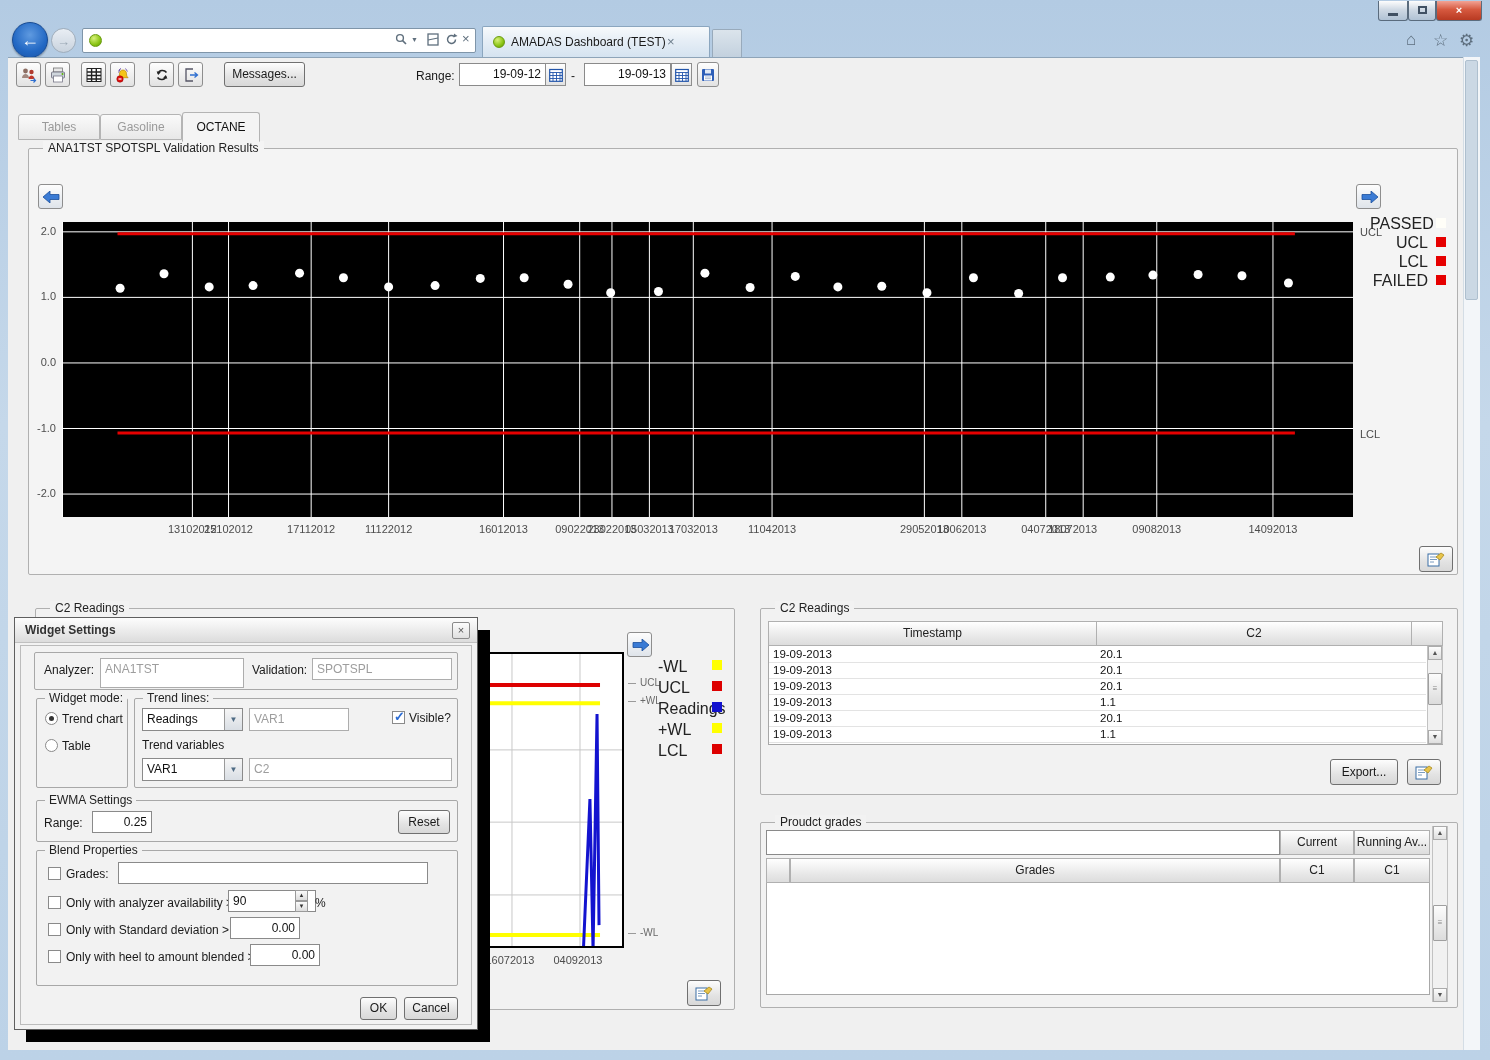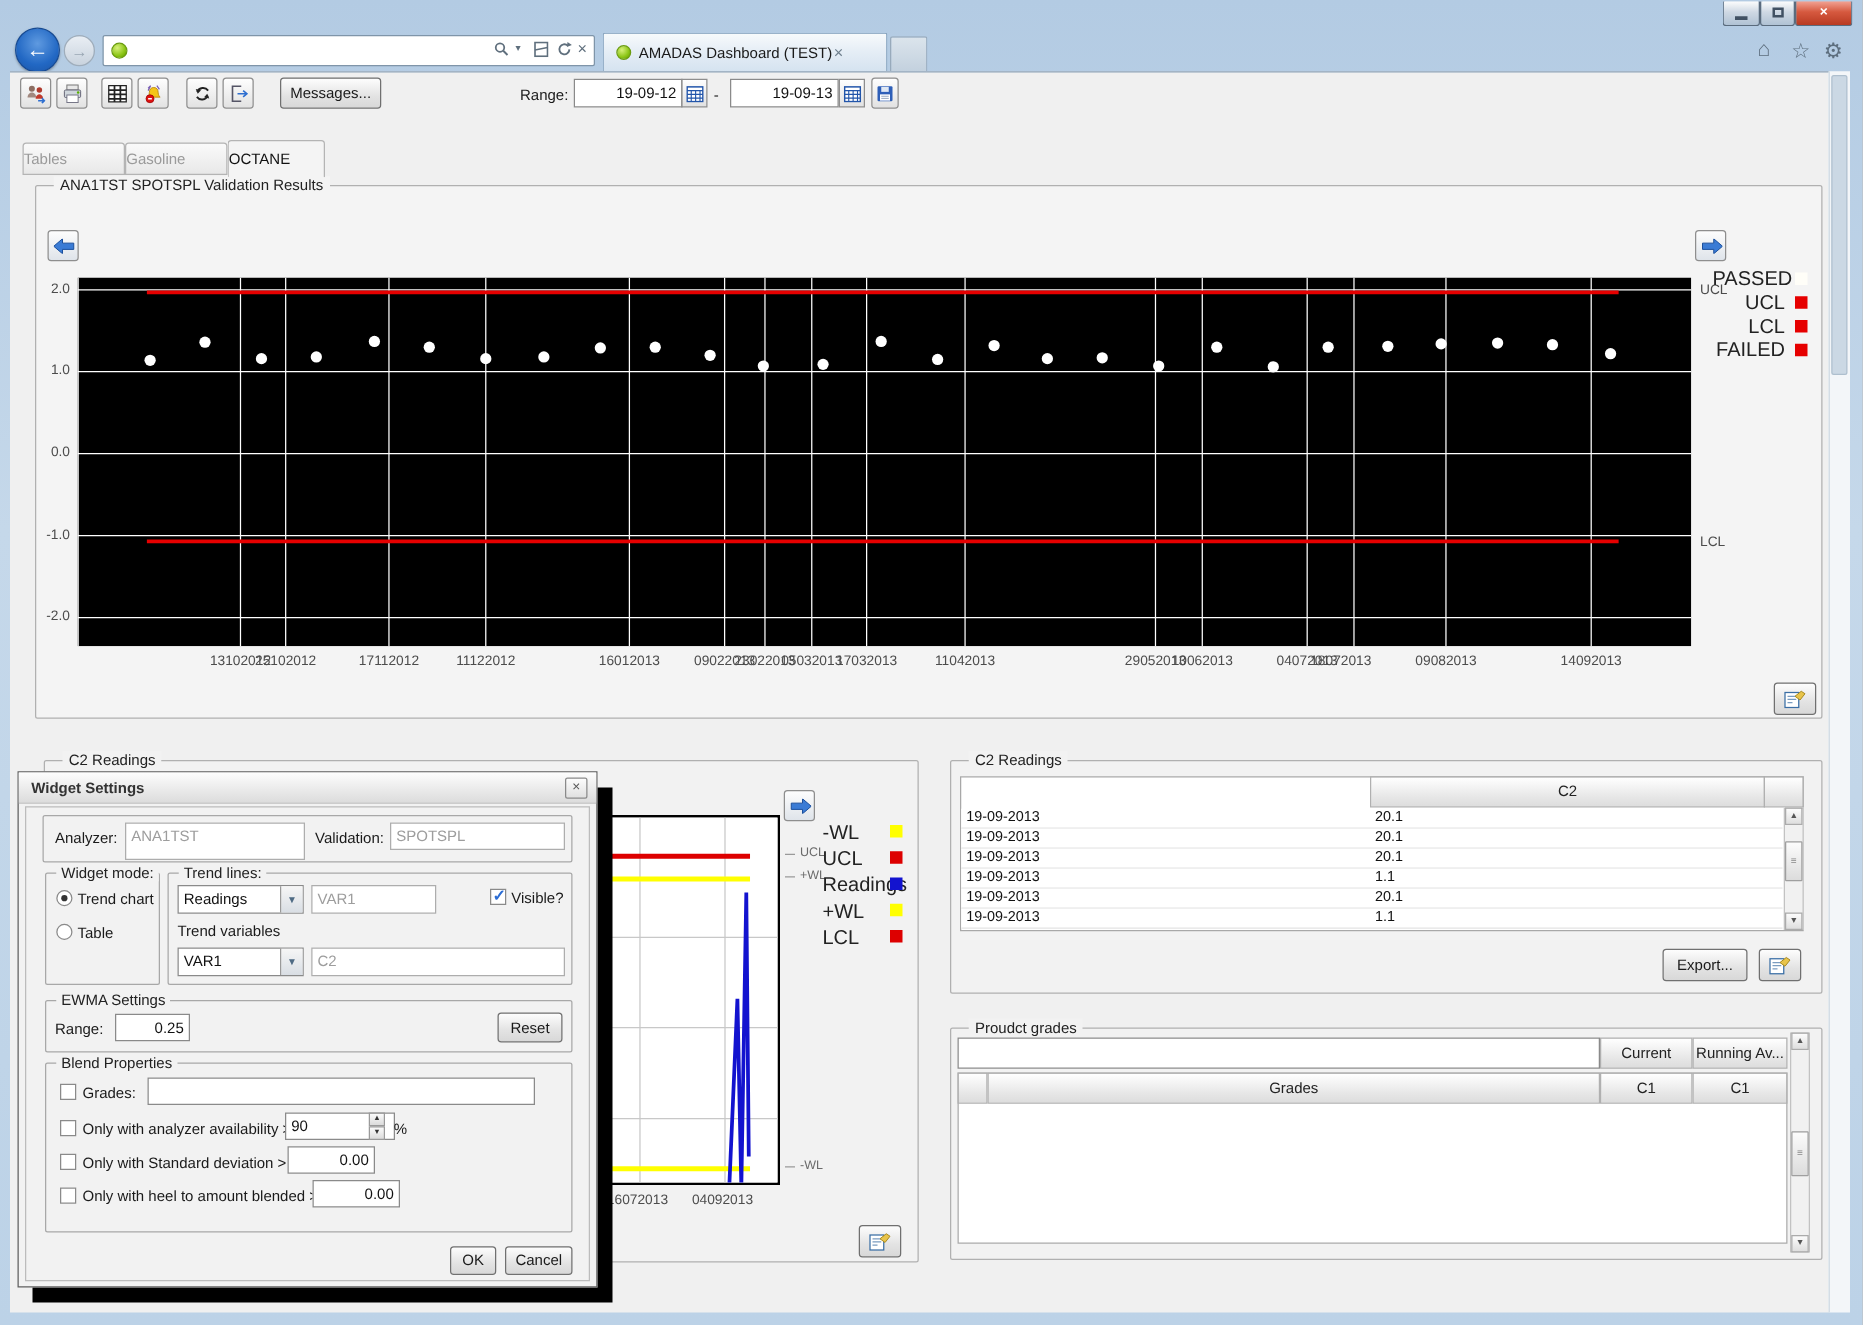--- a/index.html
+++ b/index.html
@@ -48,21 +48,21 @@
   .pushbtn { position:absolute; background:linear-gradient(#fdfdfd,#e3e3e3 60%,#d8d8d8);
     border:1px solid #707070; border-radius:3px; font-size:12px; color:#1a1a1a; text-align:center; }
   .lbl { position:absolute; font-size:12px; color:#1a1a1a; white-space:nowrap; }
   .field { position:absolute; background:#fff; border:1px solid #8a8a8a; font-size:12px; color:#111;
     padding:2px 4px; line-height:17px; white-space:nowrap; }
   .field.right { text-align:right; }
   .field.disabled { color:#9d9d9d; border-color:#adadad; }
 
   
   .tab { position:absolute; height:26px; top:114px; background:linear-gradient(#fafafa,#e8e8e8);
-    border:1px solid #b4b4b4; border-radius:3px 3px 0 0; text-align:left; font-size:12px;
+    border:1px solid #b4b4b4; border-radius:3px 3px 0 0; text-align:center; font-size:12px;
     color:#9a9a9a; line-height:24px; }
   .tab.active { top:112px; height:30px; background:#f4f4f4; color:#111; border-bottom:1px solid #f4f4f4; z-index:3; }
 
   .fieldset { position:absolute; border:1px solid #b0b0b0; border-radius:2px; }
   .fieldset > .legend { position:absolute; top:-8px; left:14px; background:#f0f0f0; padding:0 5px;
     font-size:12px; color:#222; white-space:nowrap; }
 
   .arrowbtn { position:absolute; width:25px; height:25px; background:linear-gradient(#fdfdfd,#dfe4ea);
     border:1px solid #8e8e8e; border-radius:3px; }
 
@@ -395,20 +395,21 @@
       <rect x="1" y="3" width="11" height="12" fill="#fff" stroke="#3a6ea5" stroke-width="1"></rect>
       <path d="M3 6h7M3 8.5h7M3 11h4" stroke="#7a9cc0" stroke-width="1"></path>
       <path d="M9 6l5-4 3 2-4 5z" fill="#e8c44a" stroke="#a88a20" stroke-width="0.8"></path>
     </svg>
   </div>
 
   <div class="fieldset" style="left:760px;top:608px;width:698px;height:187px;background:#f2f2f2;z-index:2;">
     <span class="legend" style="background:#f2f2f2;">C2 Readings</span>
   </div>
   <div class="abs" style="left:768px;top:621px;width:675px;height:124px;border:1px solid #a8a8a8;background:#fff;z-index:3;"></div>
+  <div class="th" style="left:768px;top:621px;width:329px;height:25px;z-index:4;"><span>Timestamp</span></div>
   <div class="th" style="left:1096px;top:621px;width:316px;height:25px;z-index:4;"><span>C2</span></div>
   <div class="th" style="left:1411px;top:621px;width:32px;height:25px;z-index:4;"></div>
   <div id="c2Rows">
       <div style="position:absolute;left:769px;top:647px;width:657px;height:16px;border-bottom:1px solid #e3e3e3;background:#fff;z-index:4;">
         <div class="cell-txt" style="position:absolute;left:4px;top:1px;">19-09-2013</div>
         <div class="cell-txt" style="position:absolute;left:331px;top:1px;">20.1</div>
       </div>
       <div style="position:absolute;left:769px;top:663px;width:657px;height:16px;border-bottom:1px solid #e3e3e3;background:#fff;z-index:4;">
         <div class="cell-txt" style="position:absolute;left:4px;top:1px;">19-09-2013</div>
         <div class="cell-txt" style="position:absolute;left:331px;top:1px;">20.1</div>

